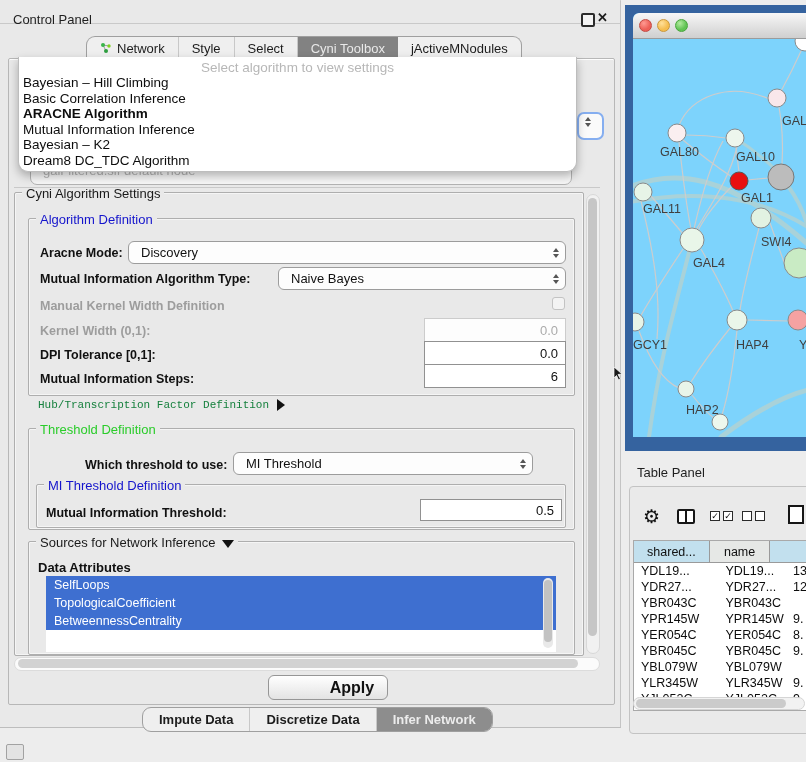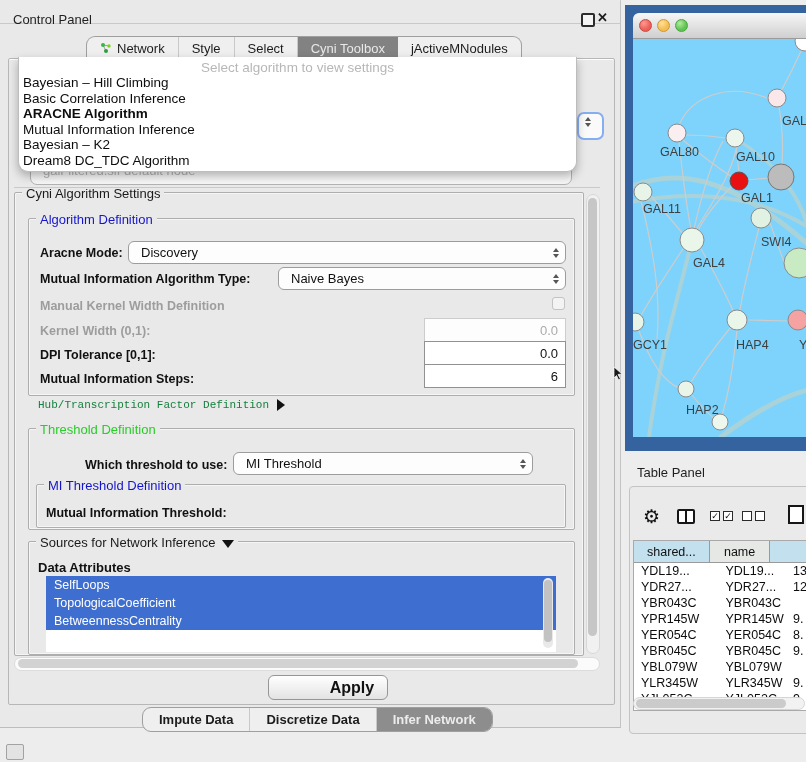--- a/index.html
+++ b/index.html
@@ -233,20 +233,23 @@
     <span class="stepper">
         <i class="up"></i>
         <i class="dn"></i>
       </span>
   </div>
 
   <div class="abs fieldset" style="left:36px;top:484px;width:528px;height:42px;"></div>
   <div class="abs legend blue" style="left:44px;top:478px;">MI Threshold Definition</div>
 
   <div class="abs flabel" style="left:46px;top:506px;">Mutual Information Threshold:</div>
+  <div class="abs tfield" style="left:420px;top:499px;width:142px;height:22px;">
+    <span>0.5</span>
+  </div>
 
   <div class="abs fieldset" style="left:28px;top:541px;width:545px;height:112px;"></div>
   <div class="abs legend" style="left:36px;top:535px;">
     <span>Sources for Network Inference</span><span class="tri-down"></span>
   </div>
   <div class="abs flabel" style="left:38px;top:560px;font-size:13px;">Data Attributes</div>
 
   <div class="abs attr-list" style="left:46px;top:576px;width:510px;height:76px;">
     <div class="attr-item">SelfLoops</div>
     <div class="attr-item">TopologicalCoefficient</div>

